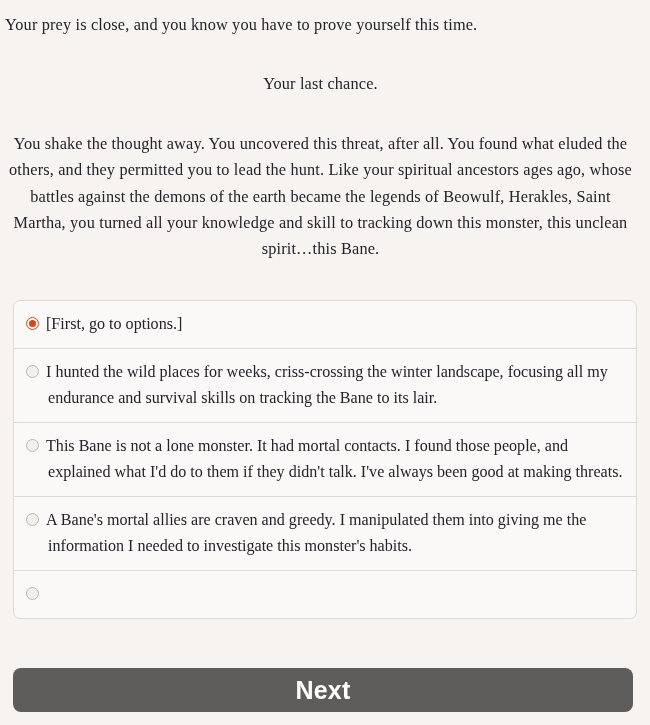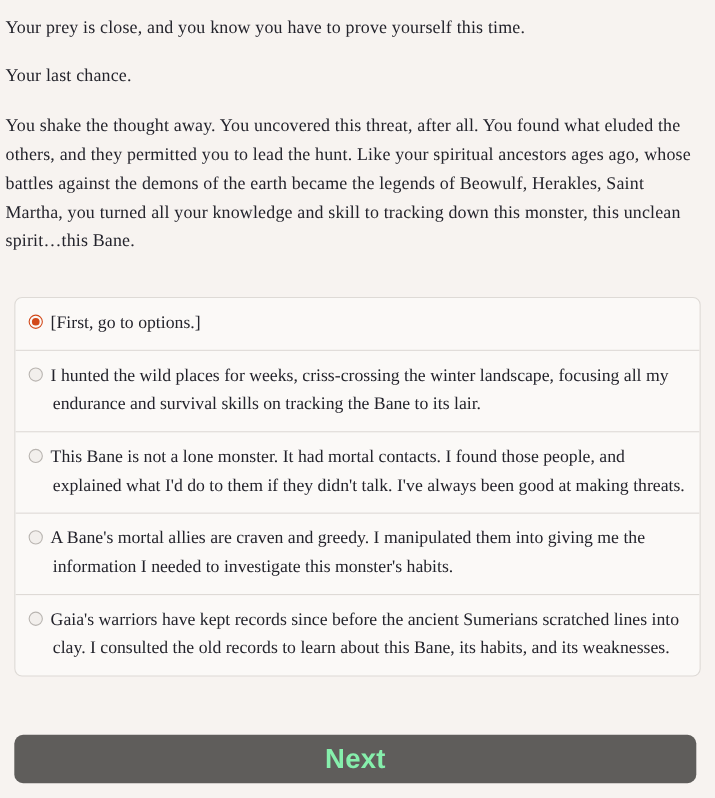--- a/index.html
+++ b/index.html
@@ -29,21 +29,22 @@
     padding: 0 14px 0 5px;
   }
   .prose p {
     margin: 0;
     font-size: 16.3px;
     line-height: 1.62;
     color: #23232b;
     letter-spacing: 0.01em;
   }
   .prose p + p {
-    margin-top: 18px;
+    margin-top: 33px;
+    text-align: center;
   }
   .prose-top {
     padding-top: 12px;
   }
 
   
   .choices {
     margin: 37px 13px 0 13px;
     border: 1px solid #dedad6;
     border-radius: 7px;
@@ -104,21 +105,21 @@
     right: 17px;
     bottom: 13px;
   }
   .next-button {
     display: block;
     width: 100%;
     height: 44px;
     border: none;
     border-radius: 8px;
     background: #5f5d5b;
-    color: #86efac;
+    color: #ffffff;
     font-family: "Liberation Sans", "DejaVu Sans", sans-serif;
     font-size: 25px;
     font-weight: bold;
     letter-spacing: 0.2px;
     cursor: pointer;
     line-height: 44px;
     padding: 0;
     text-align: center;
   }
 </style>
@@ -155,21 +156,21 @@
     </div>
 
     <div class="choice">
       <span class="choice-row">
         <span class="radio"></span><span>A Bane's mortal allies are craven and greedy. I manipulated them into giving me the information I needed to investigate this monster's habits.</span>
       </span>
     </div>
 
     <div class="choice">
       <span class="choice-row">
-        <span class="radio"></span><span>Gaia's warriors have kept records since before the ancient Sumerians scratched lines into clay. I consulted the old records to learn about this Bane, its habits, and its weaknesses.</span>
+        <span class="radio"></span>
       </span>
     </div>
 
   </div>
 
   <div class="next-wrap">
     <button class="next-button">Next</button>
   </div>
 
 </div>

